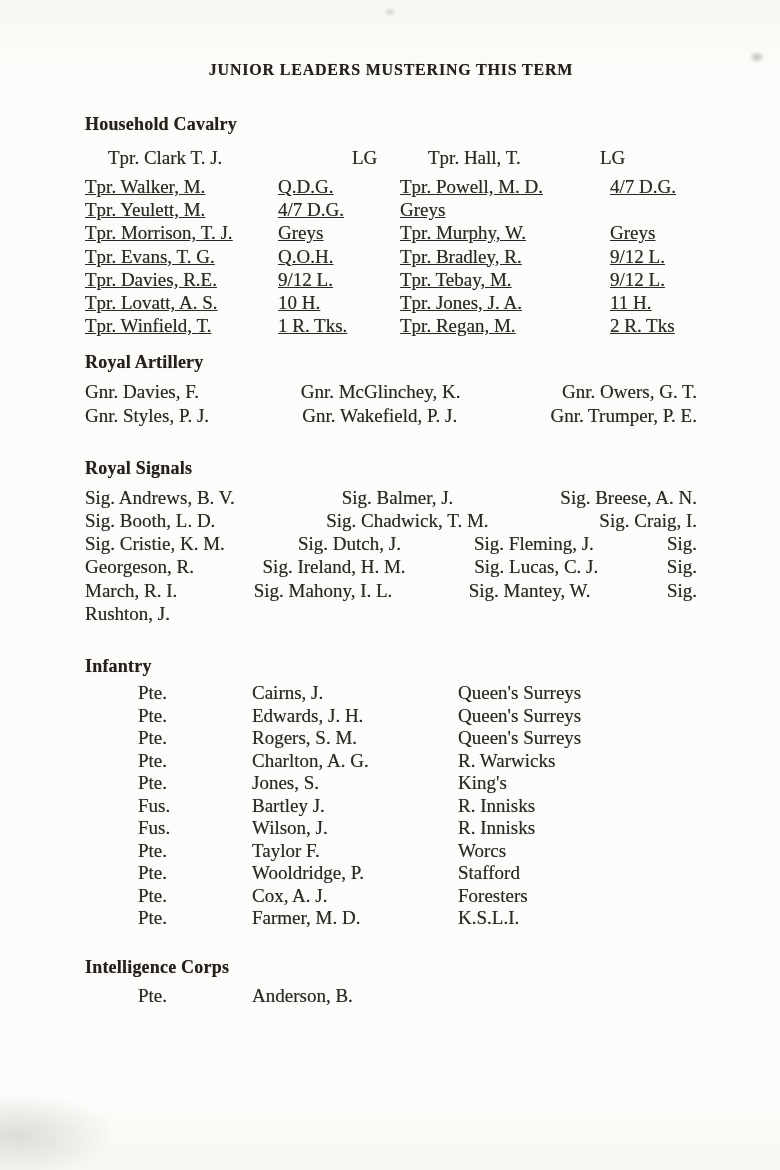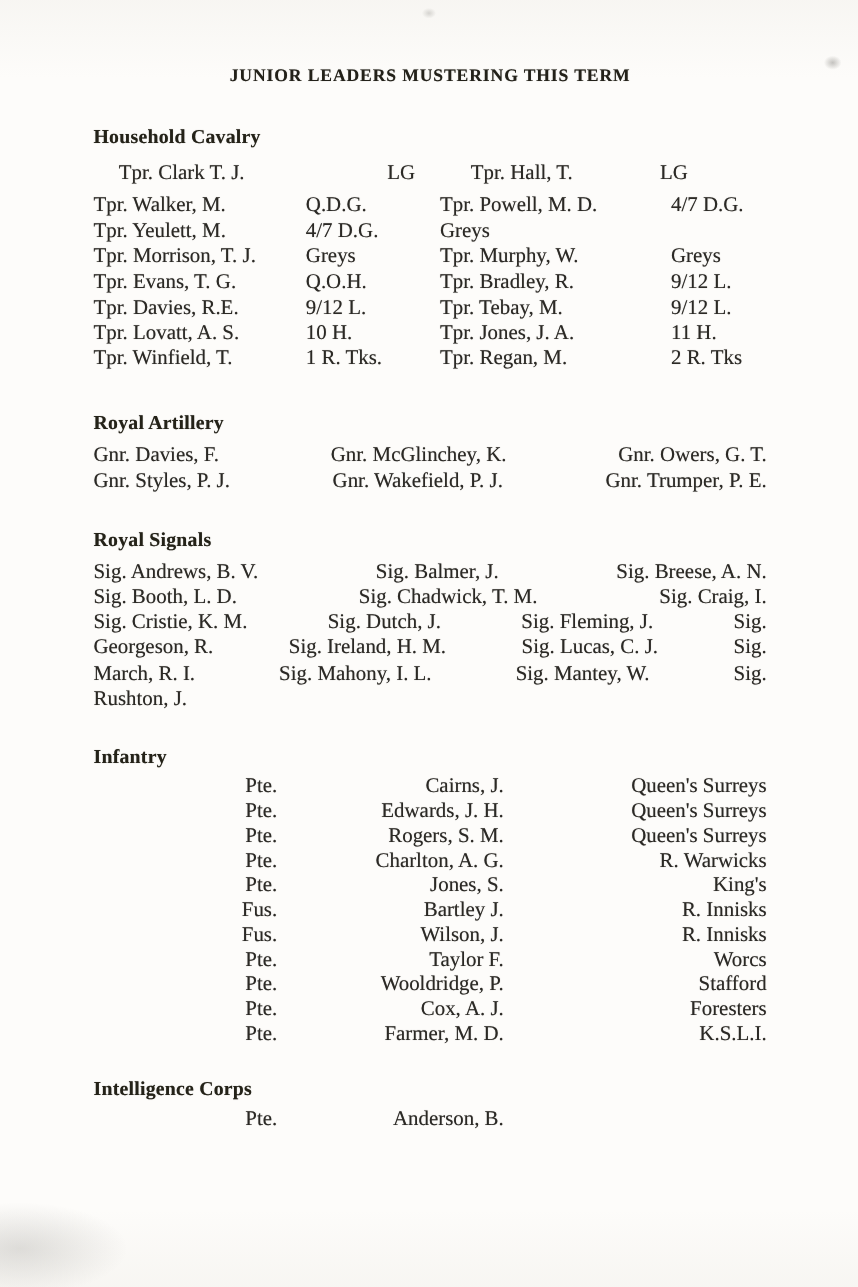--- a/index.html
+++ b/index.html
@@ -44,60 +44,60 @@
     color: #232119;
   }
   .section-heading {
     font-weight: bold;
     font-size: 18px;
     color: #242218;
     letter-spacing: 0.2px;
   }
   .mt-hc-head { margin-top: 32px; }
   .mt-rac-head { margin-top: 34px; }
-  .mt-ra-head { margin-top: 36px; }
+  .mt-ra-head { margin-top: 14px; }
   .mt-sig-head { margin-top: 30px; }
   .mt-inf-head { margin-top: 30px; }
   .mt-int-head { margin-top: 26px; }
 
   
   .hc-row {
     margin-top: 10px;
     display: grid;
     grid-template-columns: 244px 76px 172px auto;
     padding-left: 23px;
   }
 
   
   .rac-list { margin-top: 6px; }
   .rac-row {
     display: grid;
     grid-template-columns: 193px 122px 210px auto;
     line-height: 23.2px;
+    text-decoration: underline;
   }
 
   
   .ra-list { margin-top: 6px; }
   .ra-row, .sig-line {
     display: flex;
     justify-content: space-between;
     line-height: 23.2px;
   }
   .sig-line.single { justify-content: flex-start; }
 
   .sig-list { margin-top: 6px; }
 
   
   .inf-list { margin-top: 4px; }
   .inf-row {
     display: grid;
     grid-template-columns: 114px 206px auto;
     padding-left: 53px;
     line-height: 22.5px;
-    text-align: right;
   }
   .int-row { margin-top: 6px; }
 </style>
 </head>
 <body>
 
 <div class="scan-overlay"></div>
 
 <div class="content">
 

